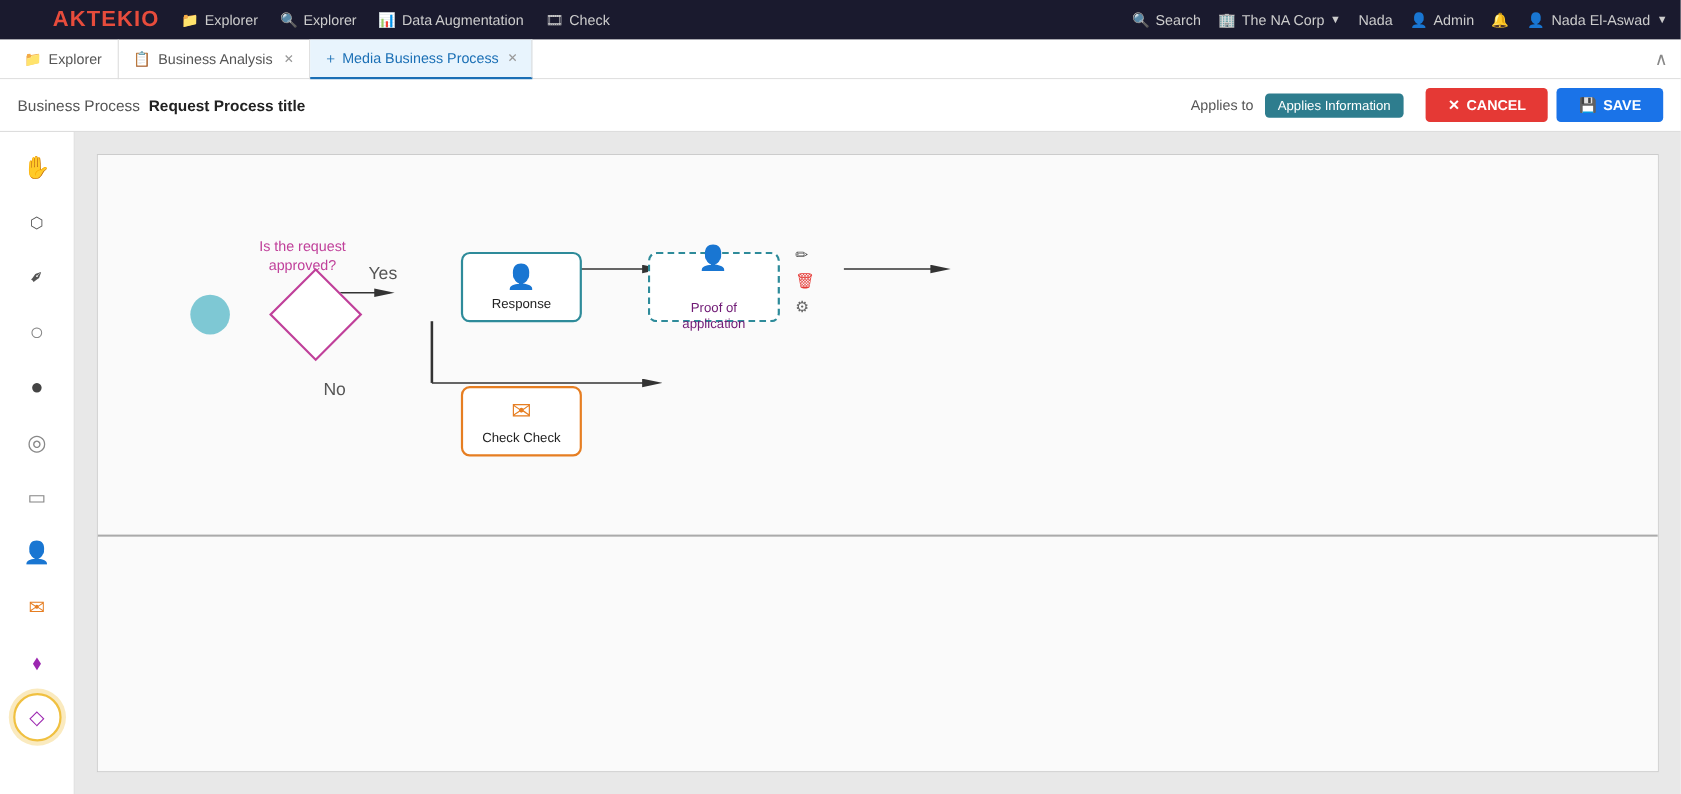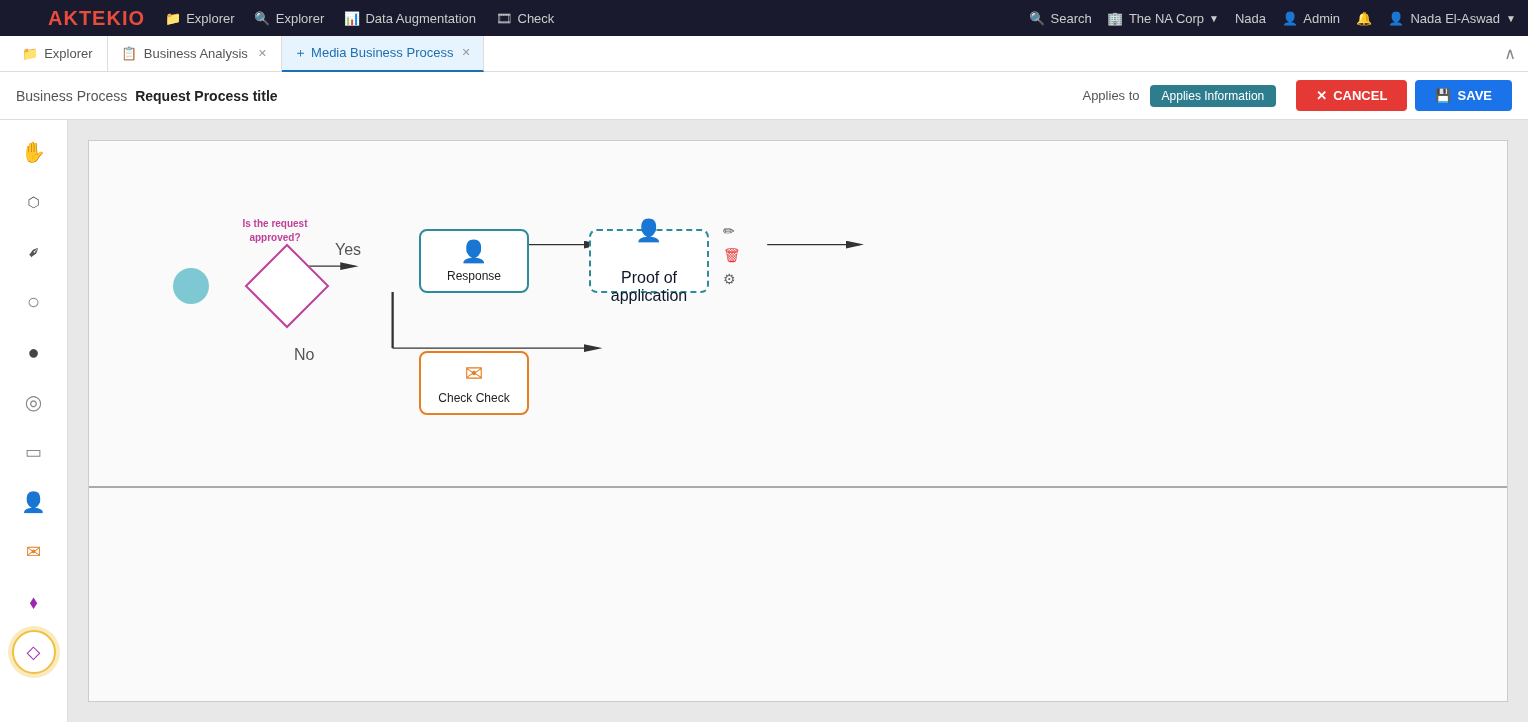--- a/index.html
+++ b/index.html
@@ -270,36 +270,36 @@
               <path d="M0,0 L0,6 L8,3 z" fill="#333"></path>
             </marker>
           </defs>
         </svg>
 
         <div class="start-circle" style="left:84px; top:127px;"></div>
 
         <div style="position:absolute; left:168px; top:115px;">
           <div class="diamond"></div>
           <div class="diamond-label" style="left:-22px; top:-40px; width:80px;">
-            <span style="font-size:10px; color:#c0409a;font-weight:bold;">Is the request approved?</span>
+            <span style="font-size:13px; color:#c0409a;">Is the request approved?</span>
           </div>
         </div>
 
         <div class="arrow-label" style="left:246px; top:100px;">Yes</div>
 
         <div class="arrow-label" style="left:205px; top:205px;">No</div>
 
         <div class="node-box node-teal" style="left:330px; top:88px; width:110px; height:64px;">
           <div class="node-icon icon-teal">👤</div>
           <span>Response</span>
         </div>
 
         <div class="node-box node-orange-selected" style="left:500px; top:88px; width:120px; height:64px; border: 2px dashed #2e8b9a;">
           <div class="node-icon icon-teal">👤</div>
-          <span style="font-size:16px; color:#0f172a;margin-top:21px;">Proof of application</span>
+          <span style="font-size:12px; color:#701a75;margin-top:21px;">Proof of application</span>
         </div>
 
         <div class="ctx-icon" style="left:634px; top:82px; color:#555; font-size:14px;">✏</div>
         <div class="ctx-icon red" style="left:634px; top:106px; font-size:14px;">🗑</div>
         <div class="ctx-icon gear" style="left:634px; top:130px; font-size:14px;">⚙</div>
 
         <div class="node-box node-orange" style="left:330px; top:210px; width:110px; height:64px;">
           <div class="node-icon icon-orange">✉</div>
           <span>Check Check</span>
         </div>

